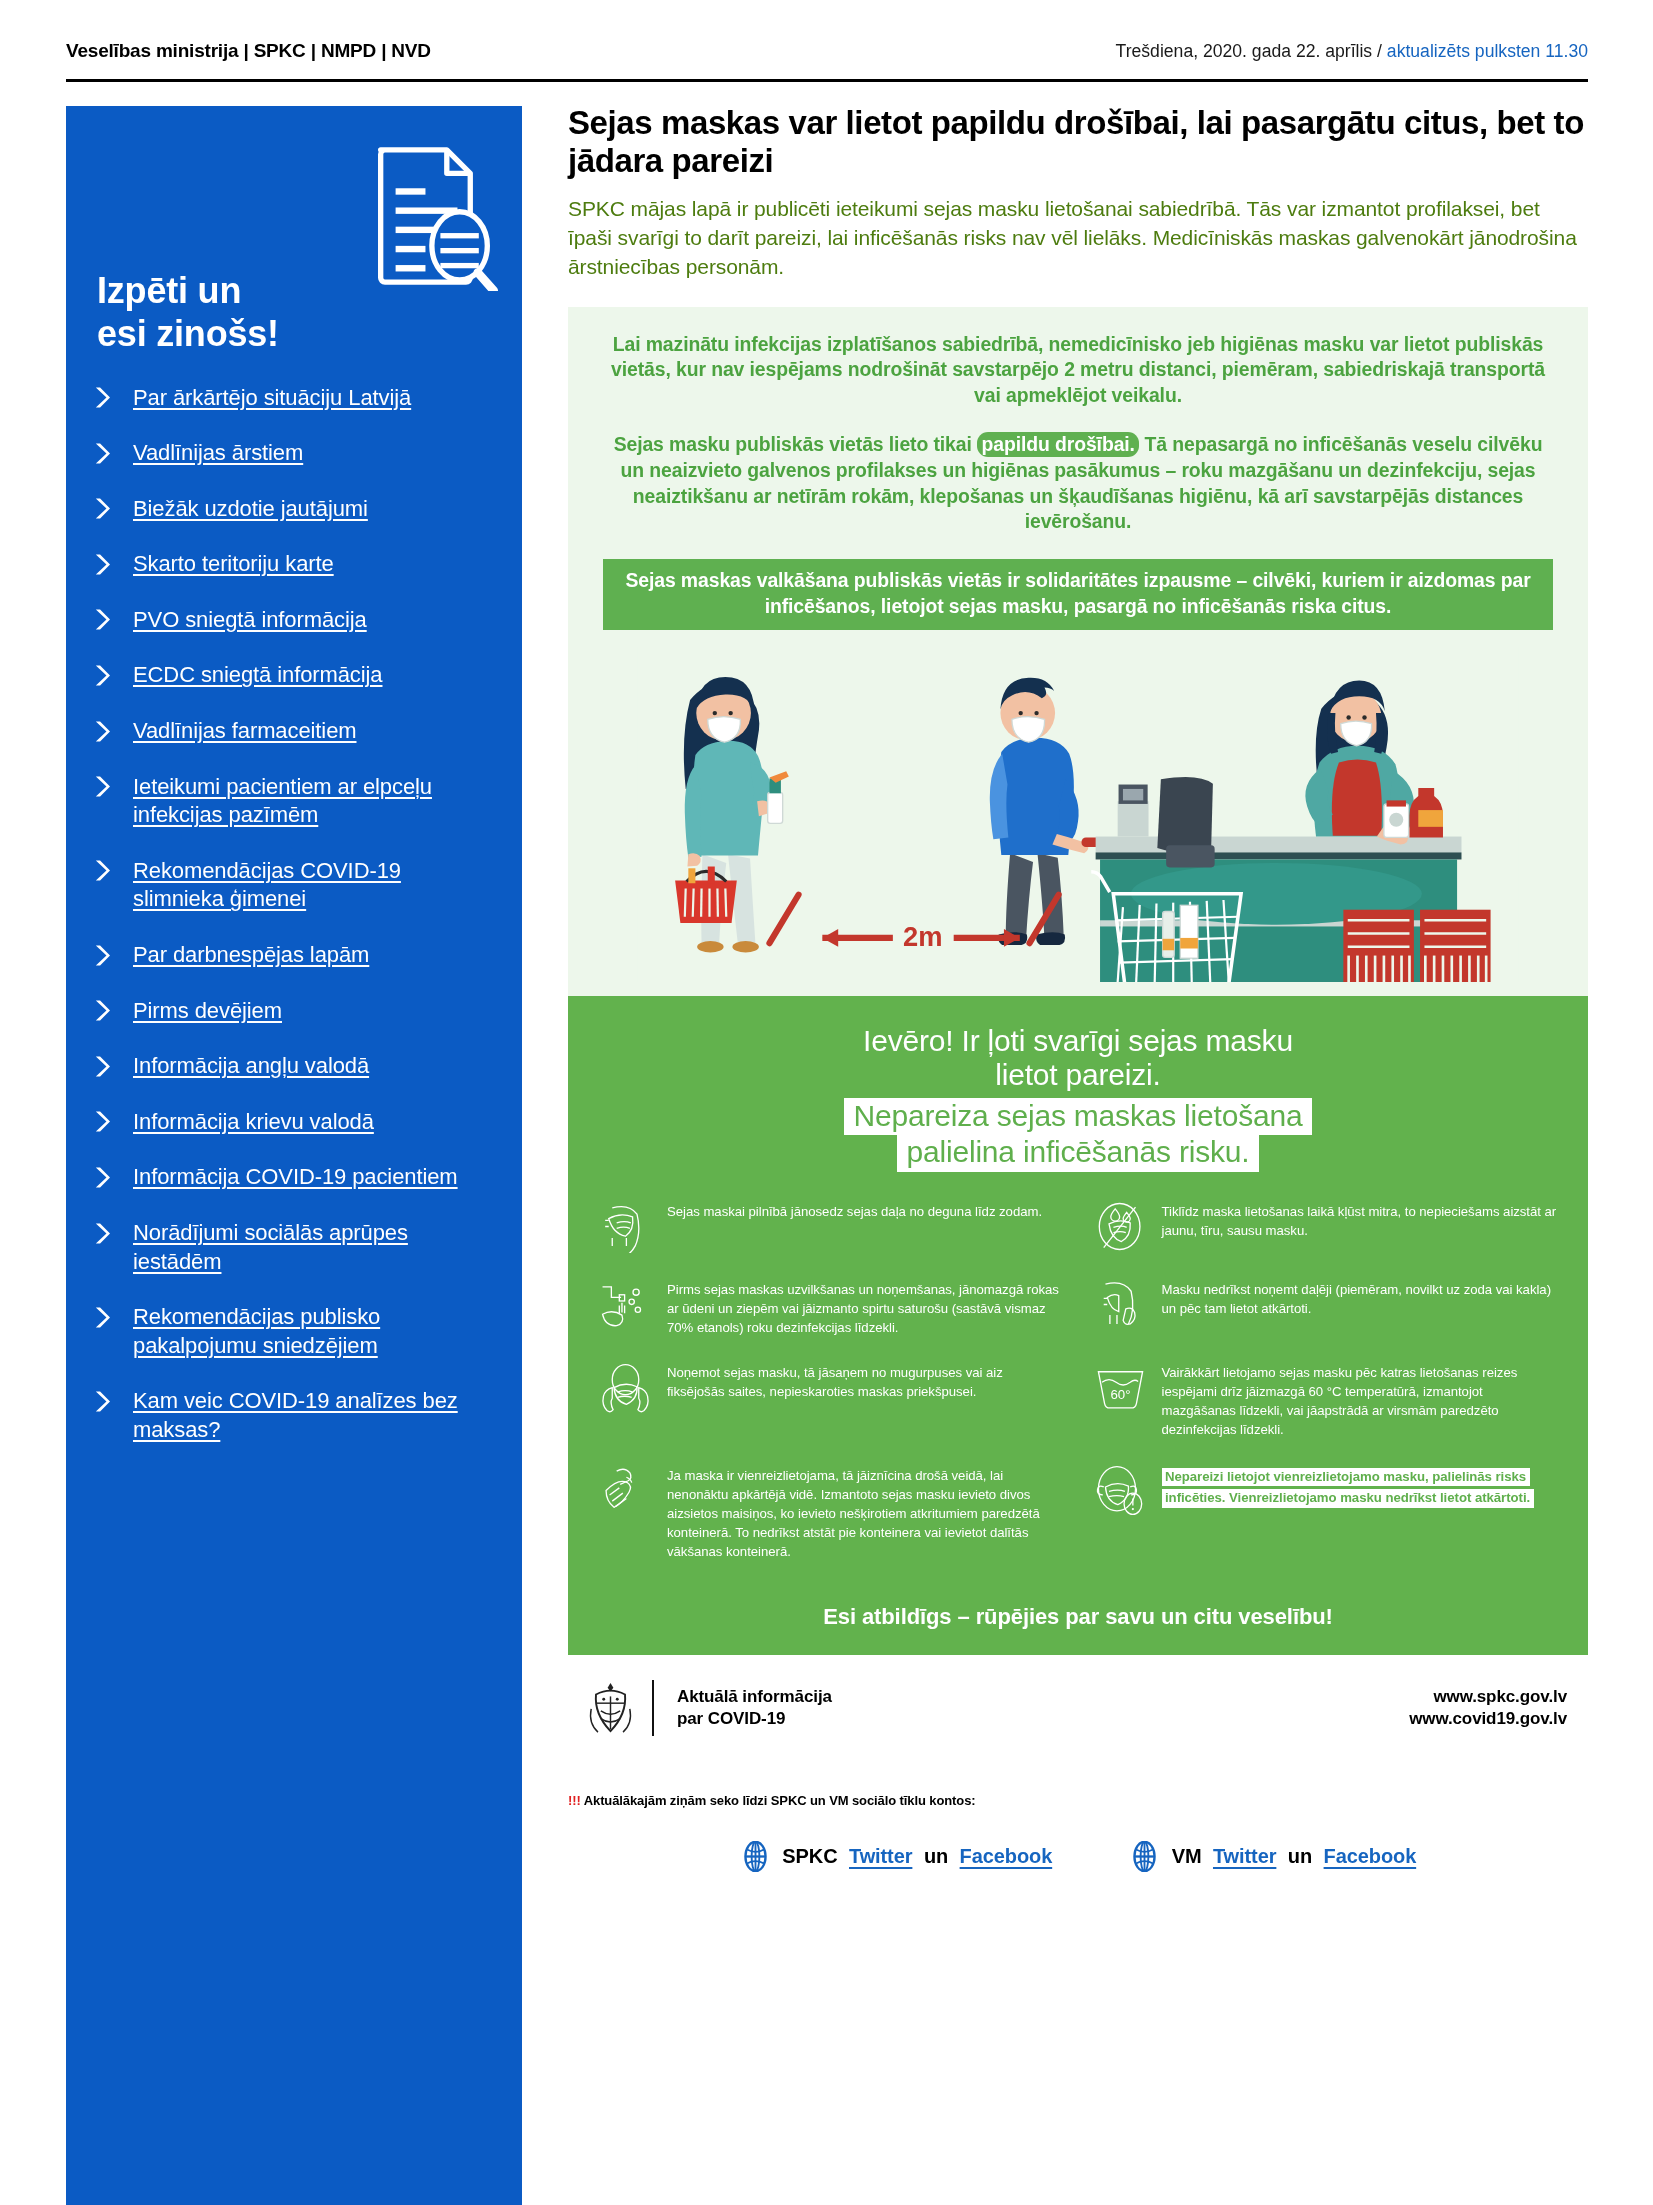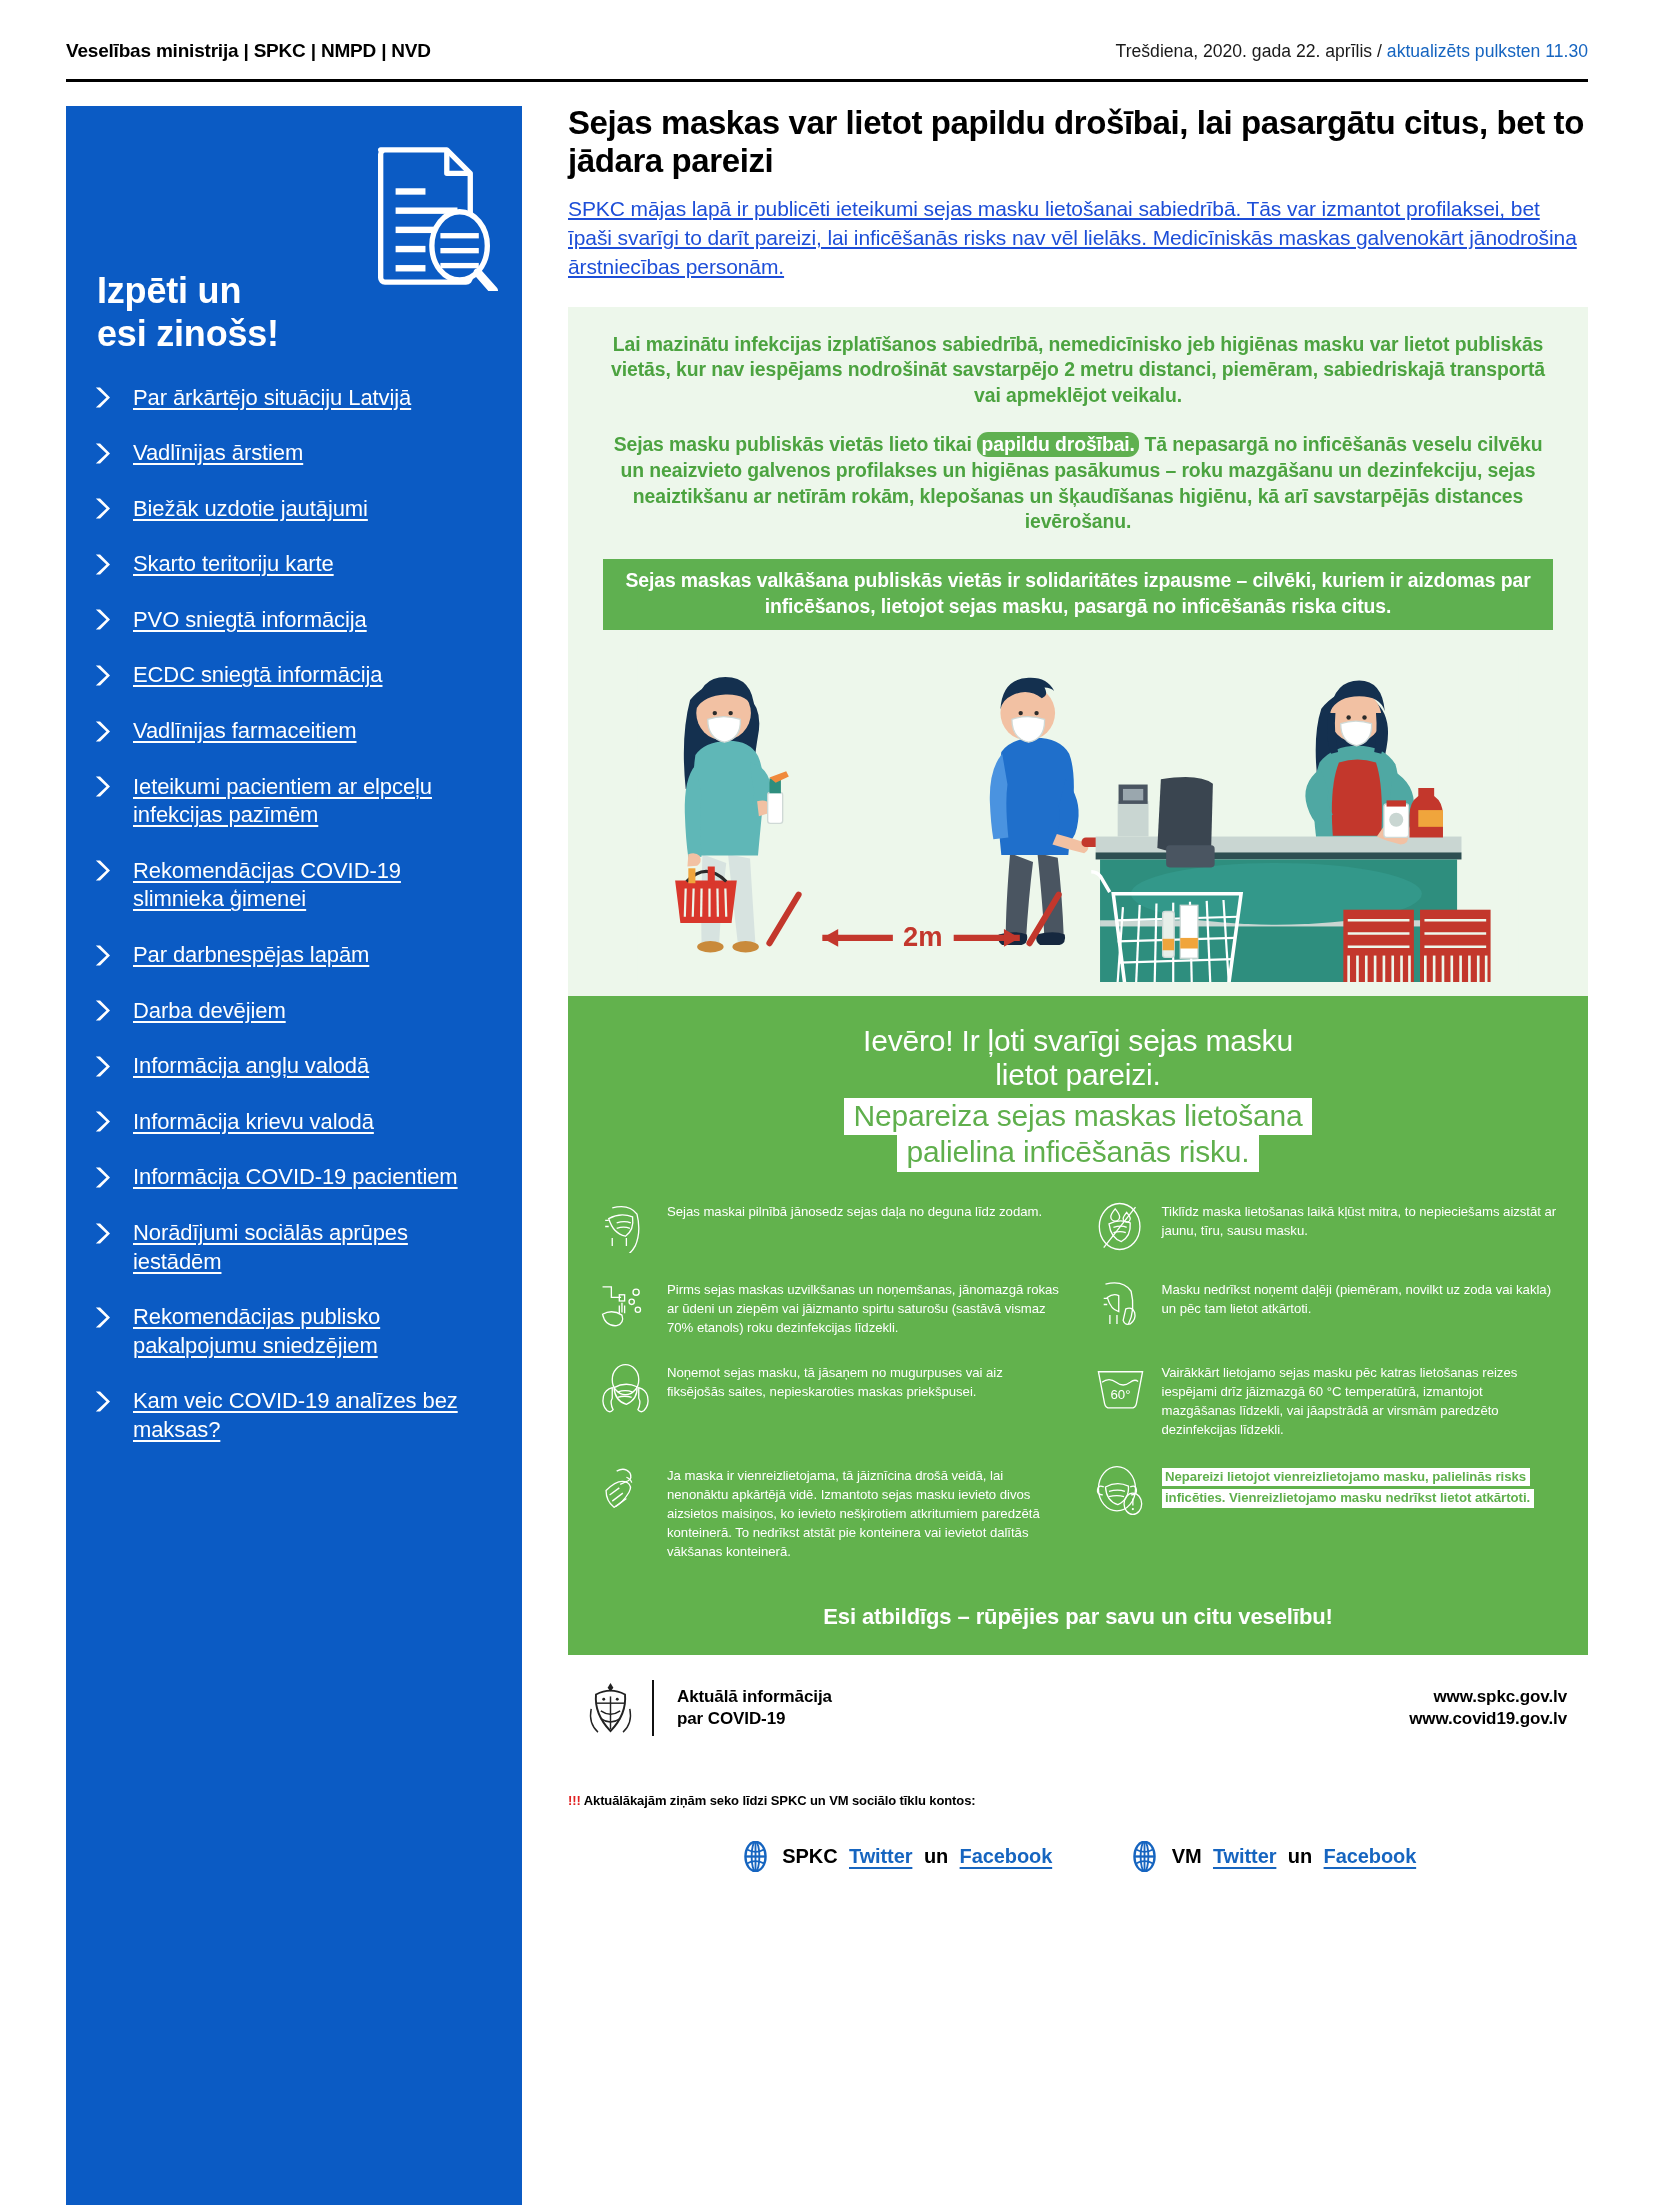--- a/index.html
+++ b/index.html
@@ -109,23 +109,22 @@
     font-size: 33px;
     font-weight: bold;
     color: #000;
     line-height: 1.14;
     letter-spacing: -0.4px;
   }
   .main-lead {
     margin-top: 16px;
     font-size: 21px;
     line-height: 1.37;
-    color: #1d4ed8;
-    letter-spacing: -0.1px;
-    text-decoration: underline;
+    color: #4d7c0f;
+    letter-spacing: -0.1px;
   }
 
   
   .panel-light {
     margin-top: 25px;
     background: #EDF7EB;
     padding: 25px 35px 13.2px 35px;
   }
   .pl-para {
     text-align: center;
@@ -390,21 +389,21 @@
         <div class="side-link">
           <svg class="chev" viewBox="0 0 24 32">
             <path d="M4 2 L19 16 L4 30 L10 30 L24 16 L10 2 Z" fill="#ffffff"></path>
           </svg>
           <span class="side-link-label">Par darbnespējas lapām</span>
         </div>
         <div class="side-link">
           <svg class="chev" viewBox="0 0 24 32">
             <path d="M4 2 L19 16 L4 30 L10 30 L24 16 L10 2 Z" fill="#ffffff"></path>
           </svg>
-          <span class="side-link-label">Darba devējiem</span>
+          <span class="side-link-label">Pirms devējiem</span>
         </div>
         <div class="side-link">
           <svg class="chev" viewBox="0 0 24 32">
             <path d="M4 2 L19 16 L4 30 L10 30 L24 16 L10 2 Z" fill="#ffffff"></path>
           </svg>
           <span class="side-link-label">Informācija angļu valodā</span>
         </div>
         <div class="side-link">
           <svg class="chev" viewBox="0 0 24 32">
             <path d="M4 2 L19 16 L4 30 L10 30 L24 16 L10 2 Z" fill="#ffffff"></path>

